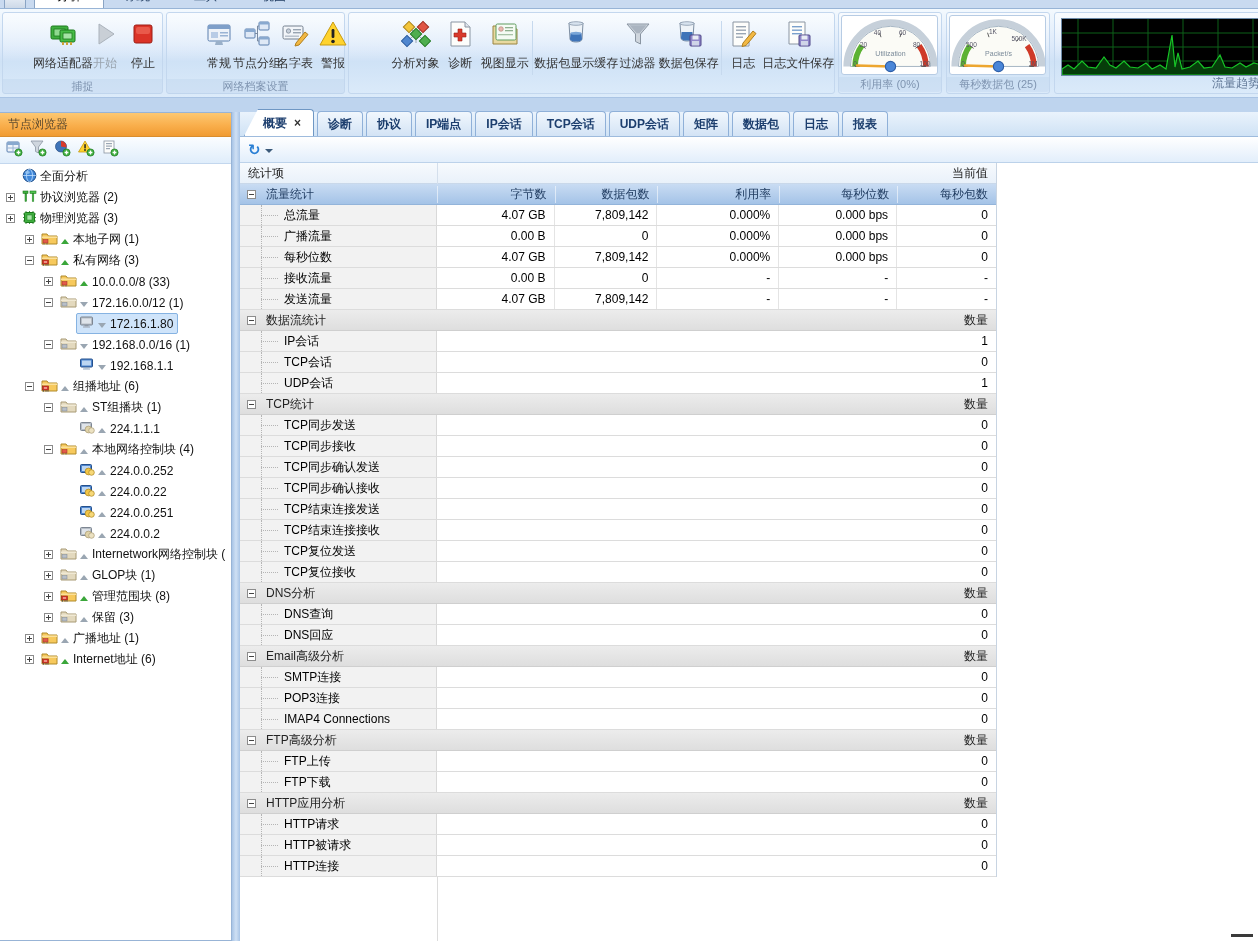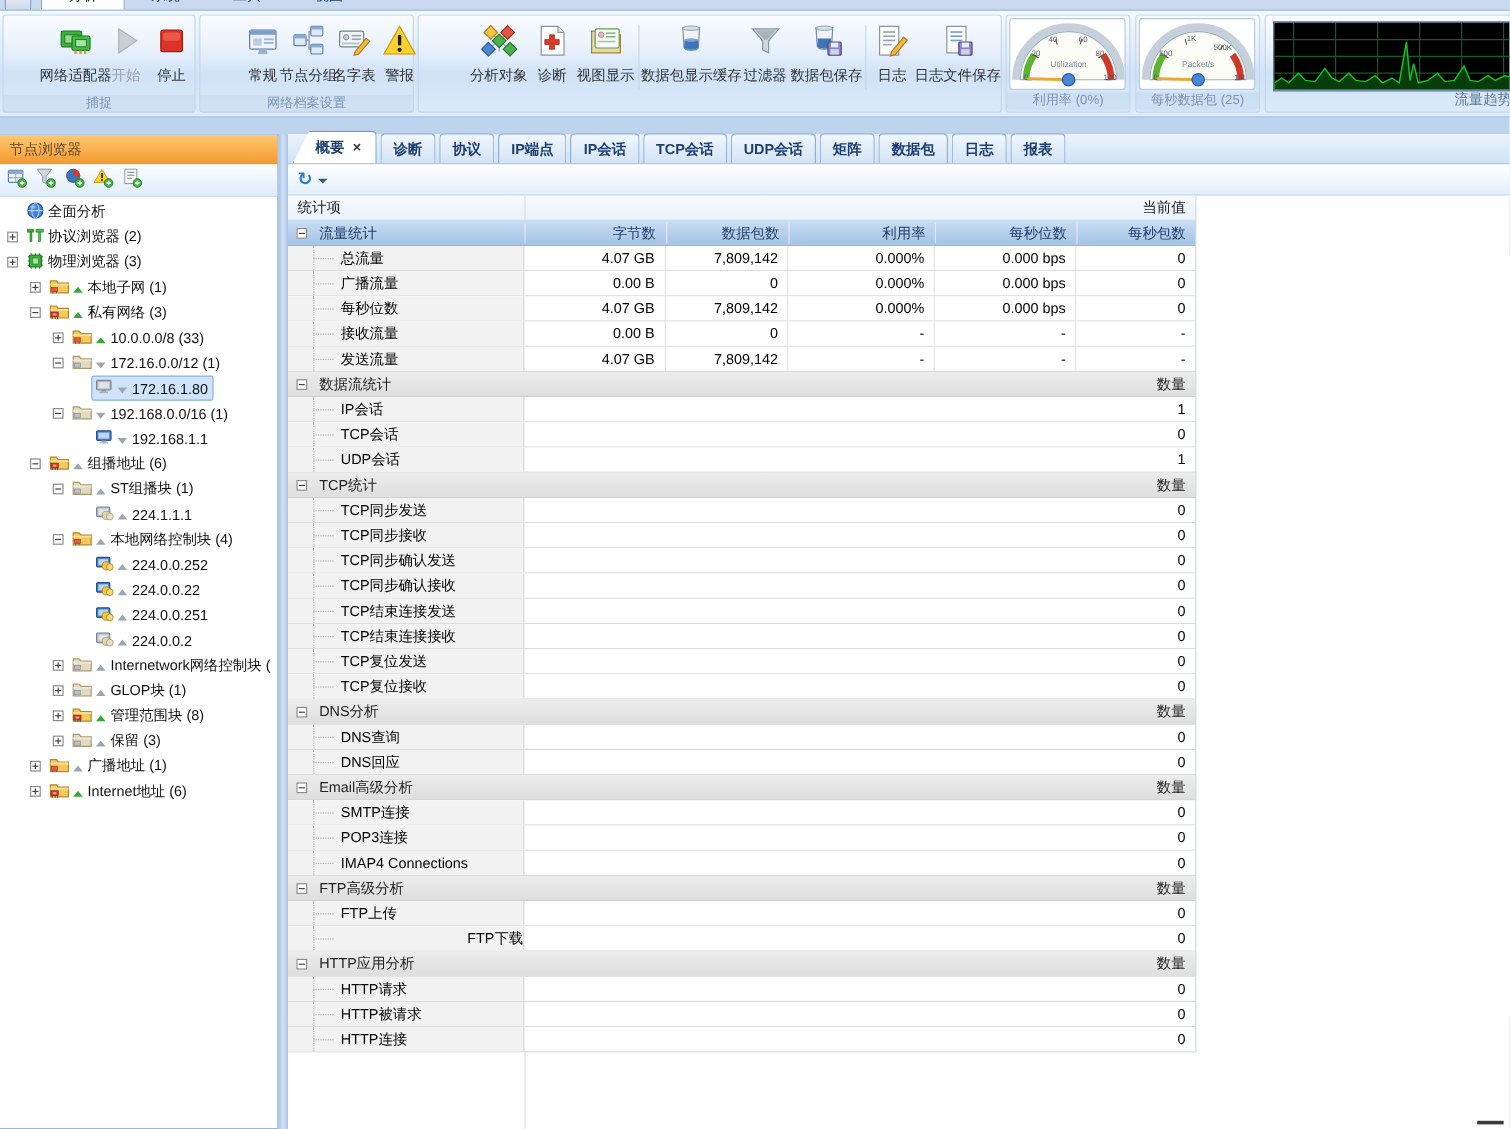--- a/index.html
+++ b/index.html
@@ -980,21 +980,21 @@
         </div>
         <div class="drow">
           <span class="dlabel-cell" style="width: 197px;">
             <span class="dot-v"></span>
             <span class="dot-h"></span>
             <span class="dlabel">FTP上传</span>
           </span>
           <span class="dcell" style="flex: 1 1 0%;">0</span>
         </div>
         <div class="drow">
-          <span class="dlabel-cell" style="width: 197px; justify-content: flex-end;">
+          <span class="dlabel-cell" style="width: 197px;">
             <span class="dot-v"></span>
             <span class="dot-h"></span>
             <span class="dlabel">FTP下载</span>
           </span>
           <span class="dcell" style="flex: 1 1 0%;">0</span>
         </div>
         <div class="grow gray">
           <span class="gtitle" style="width: 197px;">
             <span class="expander"></span>
             <span>HTTP应用分析</span>

